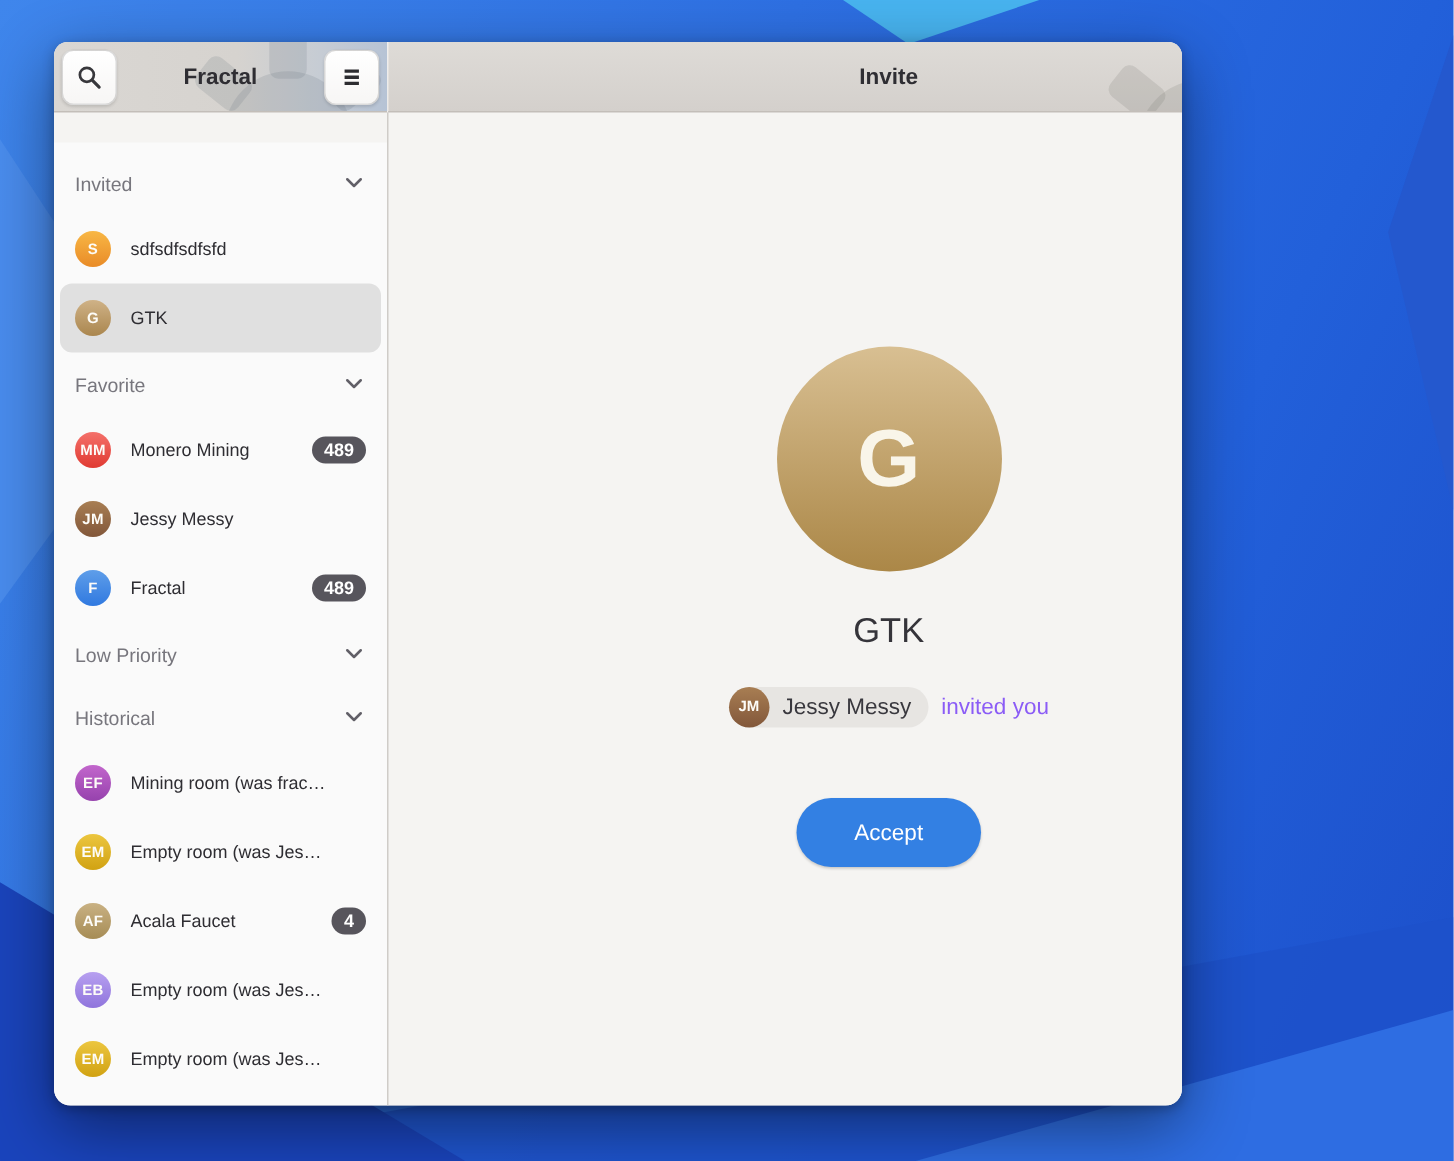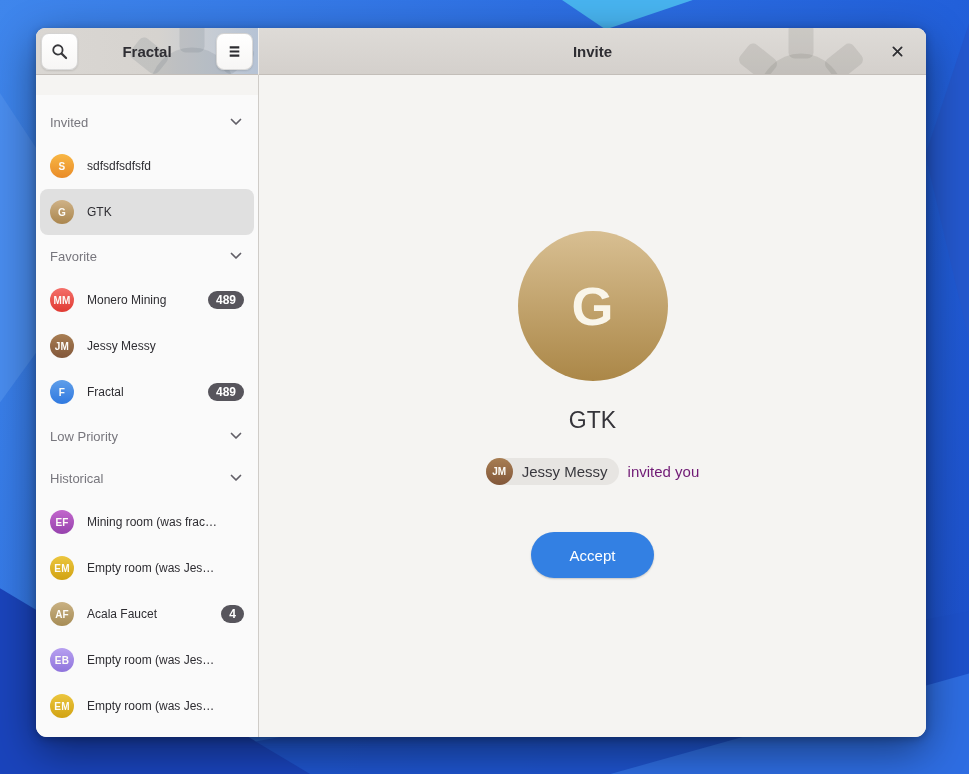--- a/index.html
+++ b/index.html
@@ -11,21 +11,21 @@
     background:linear-gradient(115deg,#3f86ec 0%,#2e70e3 40%,#2260da 72%,#1c4ec9 100%); }
   .facet { position:absolute; inset:0; }
   .f-cyan   { background:#48b4f0; clip-path:polygon(58% 0,71.5% 0,62.5% 3.8%); }
   .f-left   { background:#4c8eee; clip-path:polygon(0 12%,0 52%,11% 33%); opacity:.85; }
   .f-bl     { background:#1a44bc; clip-path:polygon(0 76%,32% 100%,0 100%); }
   .f-right  { background:#2458ce; clip-path:polygon(100% 3%,100% 44%,95.5% 20%); }
   .f-band   { background:#1d51ca; clip-path:polygon(8% 100%,100% 79%,100% 100%); opacity:.85; }
   .f-br     { background:#2e6de2; clip-path:polygon(63% 100%,100% 87%,100% 100%); }
 
   
-  .window { position:absolute; left:36px; top:28px; width:890px; height:709px;
+  .window { position:absolute; left:36px; top:28px; width:752px; height:709px;
     border-radius:9px 9px 11px 11px; overflow:hidden;
     box-shadow:0 14px 44px rgba(0,0,0,.45), 0 2px 8px rgba(0,0,0,.25);
     display:grid; grid-template-columns:222px 668px; grid-template-rows:47px 662px;
     background:#f5f4f2; }
 
   
   .hbar { position:relative; overflow:hidden; border-bottom:1px solid #c3beb9;padding-left:33px; }
   .sb-header { background:linear-gradient(90deg,#dad7d3 0%,#d6d3cf 55%,#c6ccd4 80%,#b6c3d5 100%);
     display:flex; align-items:center; padding:0 5px; z-index:3; }
   .main-header { background:linear-gradient(180deg,#dedbd7,#d4d0cc);
@@ -68,21 +68,21 @@
     display:flex; align-items:center; justify-content:center;
     color:#f9f5e9; font-size:54px; font-weight:600; }
   .room-name { margin-top:24px; font-size:23px; color:#35343a; line-height:30px; }
   .invited-row { margin-top:22px; height:28px; display:flex; align-items:center; gap:9px; }
   .inviter-pill { height:27px; display:flex; align-items:center; gap:9px;
     background:#e7e5e2; border-radius:14px; padding-right:11px; }
   .avatar-pill { width:27px; height:27px; border-radius:50%;
     display:flex; align-items:center; justify-content:center;
     color:#fdfcf8; font-size:10px; font-weight:700; }
   .inviter-name { font-size:15px; color:#39383e; }
-  .invited-text { font-size:15px; color:#701a75; }
+  .invited-text { font-size:15px; color:#8b5cf6; }
   .btn-row { margin-top:47px; display:flex; gap:27px; }
   .pill-btn { width:123px; height:46px; border-radius:23px; border:none;
     font-family:inherit; font-size:15px; display:flex; align-items:center;
     justify-content:center; cursor:pointer; }
   .btn-reject { background:linear-gradient(180deg,#ffffff,#f9f8f7);
     border:1px solid #ccc6c0; color:#2f2f33; }
   .btn-accept { color:#ffffff; box-shadow:0 1px 2px rgba(0,0,0,.2); }
 </style>
 </head>
 <body>

